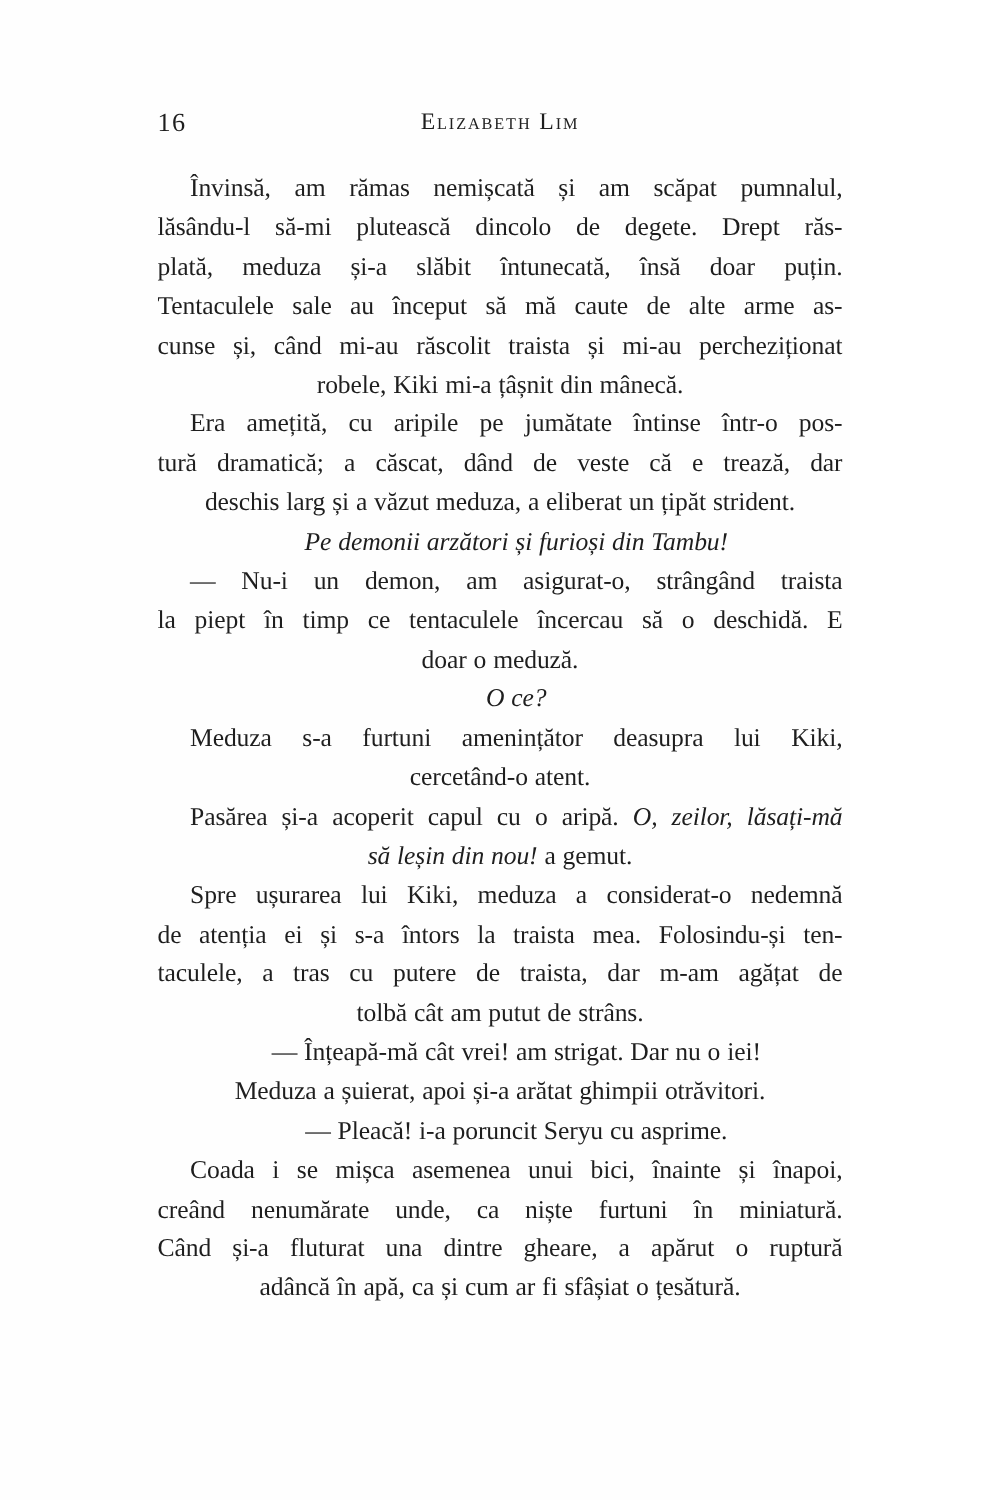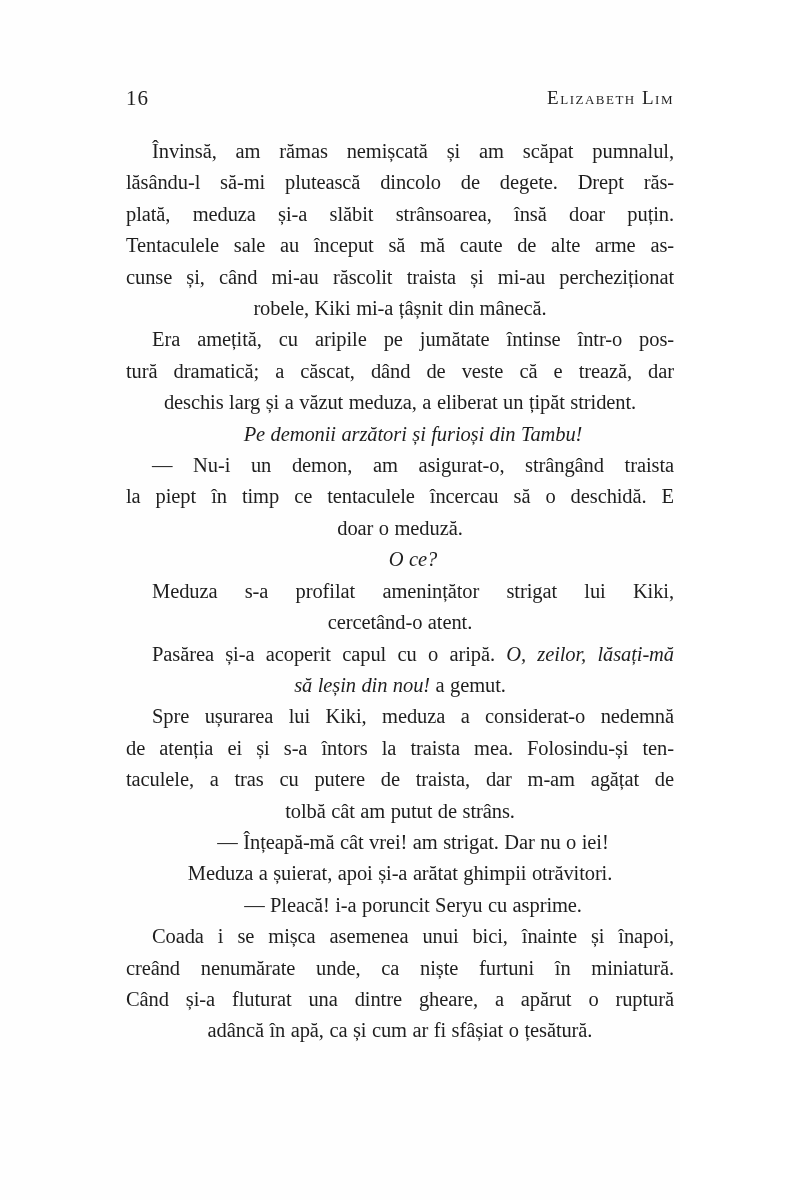--- a/index.html
+++ b/index.html
@@ -28,21 +28,21 @@
     left: 0;
     top: 0;
     font-size: 21px;
     letter-spacing: 1px;
   }
   .running-head {
     position: absolute;
     left: 0;
     right: 0;
     top: 1px;
-    text-align: right;
+    text-align: center;
     font-size: 19px;
     font-variant: small-caps;
     letter-spacing: 1.5px;
   }
   .page-body {
     position: absolute;
     top: 136px;
     left: 126px;
     width: 548px;
   }
@@ -74,33 +74,33 @@
 <div class="page">
 
   <div class="running-header">
     <span class="page-number">16</span>
     <span class="running-head">Elizabeth Lim</span>
   </div>
 
   <div class="page-body">
       <div class="line indent just"><span>Învinsă, am rămas nemișcată și am scăpat pumnalul,</span></div>
       <div class="line just"><span>lăsându-l să-mi plutească dincolo de degete. Drept răs-</span></div>
-      <div class="line just"><span>plată, meduza și-a slăbit strânsoarea, însă doar puțin.</span></div>
+      <div class="line just"><span>plată, meduza și-a slăbit întunecată, însă doar puțin.</span></div>
       <div class="line just"><span>Tentaculele sale au început să mă caute de alte arme as-</span></div>
       <div class="line just"><span>cunse și, când mi-au răscolit traista și mi-au percheziționat</span></div>
       <div class="line"><span>robele, Kiki mi-a țâșnit din mânecă.</span></div>
       <div class="line indent just"><span>Era amețită, cu aripile pe jumătate întinse într-o pos-</span></div>
       <div class="line just"><span>tură dramatică; a căscat, dând de veste că e trează, dar</span></div>
       <div class="line"><span>deschis larg și a văzut meduza, a eliberat un țipăt strident.</span></div>
       <div class="line indent"><span class="it">Pe demonii arzători și furioși din Tambu!</span></div>
       <div class="line indent just"><span>— Nu-i un demon, am asigurat-o, strângând traista</span></div>
       <div class="line just"><span>la piept în timp ce tentaculele încercau să o deschidă. E</span></div>
       <div class="line"><span>doar o meduză.</span></div>
       <div class="line indent"><span class="it">O ce?</span></div>
-      <div class="line indent just"><span>Meduza s-a profilat amenințător strigat lui Kiki,</span></div>
+      <div class="line indent just"><span>Meduza s-a furtuni amenințător deasupra lui Kiki,</span></div>
       <div class="line"><span>cercetând-o atent.</span></div>
       <div class="line indent just"><span>Pasărea și-a acoperit capul cu o aripă. </span><span class="it">O, zeilor, lăsați-mă</span></div>
       <div class="line"><span class="it">să leșin din nou!</span><span> a gemut.</span></div>
       <div class="line indent just"><span>Spre ușurarea lui Kiki, meduza a considerat-o nedemnă</span></div>
       <div class="line just"><span>de atenția ei și s-a întors la traista mea. Folosindu-și ten-</span></div>
       <div class="line just"><span>taculele, a tras cu putere de traista, dar m-am agățat de</span></div>
       <div class="line"><span>tolbă cât am putut de strâns.</span></div>
       <div class="line indent"><span>— Înțeapă-mă cât vrei! am strigat. Dar nu o iei!</span></div>
       <div class="line"><span>Meduza a șuierat, apoi și-a arătat ghimpii otrăvitori.</span></div>
       <div class="line indent"><span>— Pleacă! i-a poruncit Seryu cu asprime.</span></div>

